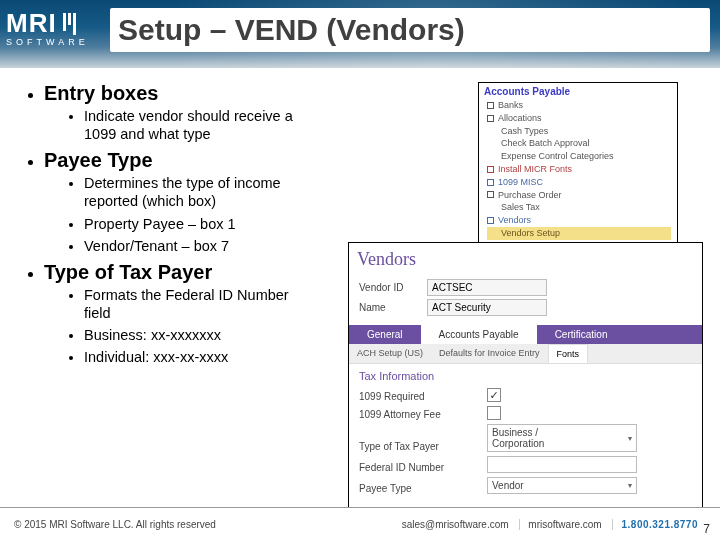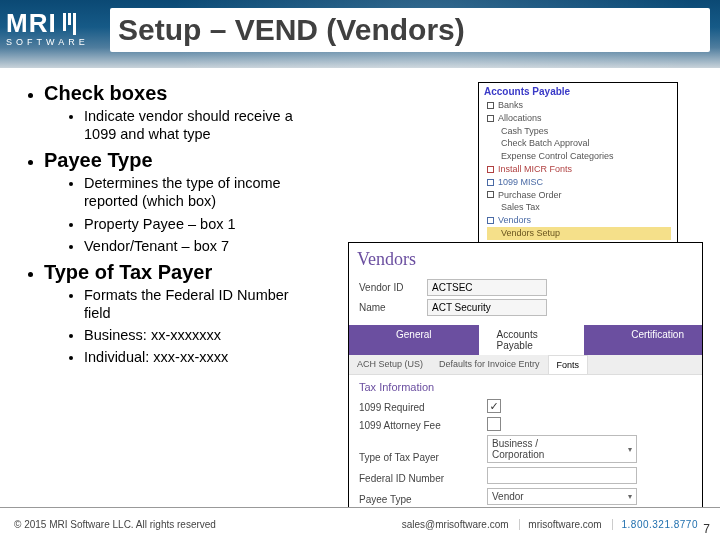--- a/index.html
+++ b/index.html
@@ -34,38 +34,38 @@
   .tree-item.blue { color:#4a6aa5; }
   .tree-item.hl { background:#f5e08a; color:#6a551f; }
   .tree-item .txt { white-space:nowrap; overflow:hidden; text-overflow:ellipsis; }
   .panel2 { border:1px solid #000; position:absolute; left:0; top:160px; width:355px; background:#fff; font-size:10px;}
   .panel2 .vtitle { color:#6b4fa0; font-size:18px; font-weight:400; font-family:Georgia, serif; padding:6px 8px 4px;}
   .kv { padding:2px 10px 6px; font-size:11px;}
   .kv .row { display:flex; align-items:center; gap:6px; margin:3px 0;}
   .kv .row label { width:62px; color:#444; font-size:10px;}
   .kv .row input { border:1px solid #bdbdbd; background:#f6f6f6; padding:2px 4px; font-size:10px; width:120px;}
   .ptabs { display:flex; background:#6b4fa0; color:#fff; font-size:10px;}
-  .ptabs span { padding:4px 18px;margin-left:29px; }
+  .ptabs span { padding:4px 18px; }
   .ptabs span.active { background:#fff; color:#333; }
   .subtabs { display:flex; background:#eee; color:#555; font-size:9px; border-bottom:1px solid #ddd;}
   .subtabs span { padding:4px 8px; }
   .subtabs span.active { background:#fff; color:#000; border-top:1px solid #ddd; border-left:1px solid #ddd; border-right:1px solid #ddd;}
   .tax { padding:6px 10px 10px; }
   .tax .sec { color:#6b4fa0; font-size:11px; margin-bottom:6px;}
   .tax .frow { display:flex; align-items:flex-end; gap:8px; margin:4px 0; font-size:10px; color:#444;}
   .tax .frow label { width:120px; }
   .tax .frow input[type=text]{ border:1px solid #bbb; padding:2px 4px; width:150px; font-size:10px;}
   .tax .frow .check { width:14px; height:14px; border:1px solid #888; display:inline-flex; align-items:center; justify-content:center; font-size:11px; color:#333;}
   .tax .frow .sel { border:1px solid #bbb; padding:2px 4px; width:150px; font-size:10px; display:flex; justify-content:space-between; align-items:center; background:#fff;gap:40px;}
   .tax .frow .sel .caret { font-size:8px; color:#666;}
   .footer { position:absolute; left:0; right:0; bottom:0; height:22px; border-top:1px solid #999; display:flex; align-items:center; justify-content:space-between; padding:16px 14px; font-size:10px; color:#444; background:#fff;}
   .footer .cp { display:flex; align-items:center; gap:4px;}
   .footer .links span { padding:0 8px; }
   .footer .links span + span { border-left:1px solid #ccc;}
-  .footer .ph { color:#1f6fae; font-weight:400; letter-spacing:.5px;}
+  .footer .ph { color:#1f6fae; font-weight:700; letter-spacing:.5px;}
   .pagenum { position:absolute; right:10px; bottom:4px; font-size:12px; color:#333;}
 </style>
 </head>
 <body>
 
 <div class="slide">
   <div class="banner">
     <div class="bg"></div>
     <div class="logo">
       <div class="mri">
@@ -78,21 +78,21 @@
         </div>
       <div class="sw">SOFTWARE</div>
     </div>
     <div class="title">Setup – VEND (Vendors)</div>
   </div>
 
   <div class="body">
     <div class="left">
       <ul class="top" id="top-list">
           <li>
-            <div class="hd">Check boxes</div>
+            <div class="hd">Entry boxes</div>
             <ul class="sub">
               <li>Indicate vendor should receive a 1099 and what type</li>
             </ul>
           </li>
           <li>
             <div class="hd">Payee Type</div>
             <ul class="sub">
               <li>Determines the type of income reported (which box)</li>
               <li>Property Payee – box 1</li>
               <li>Vendor/Tenant – box 7</li>

